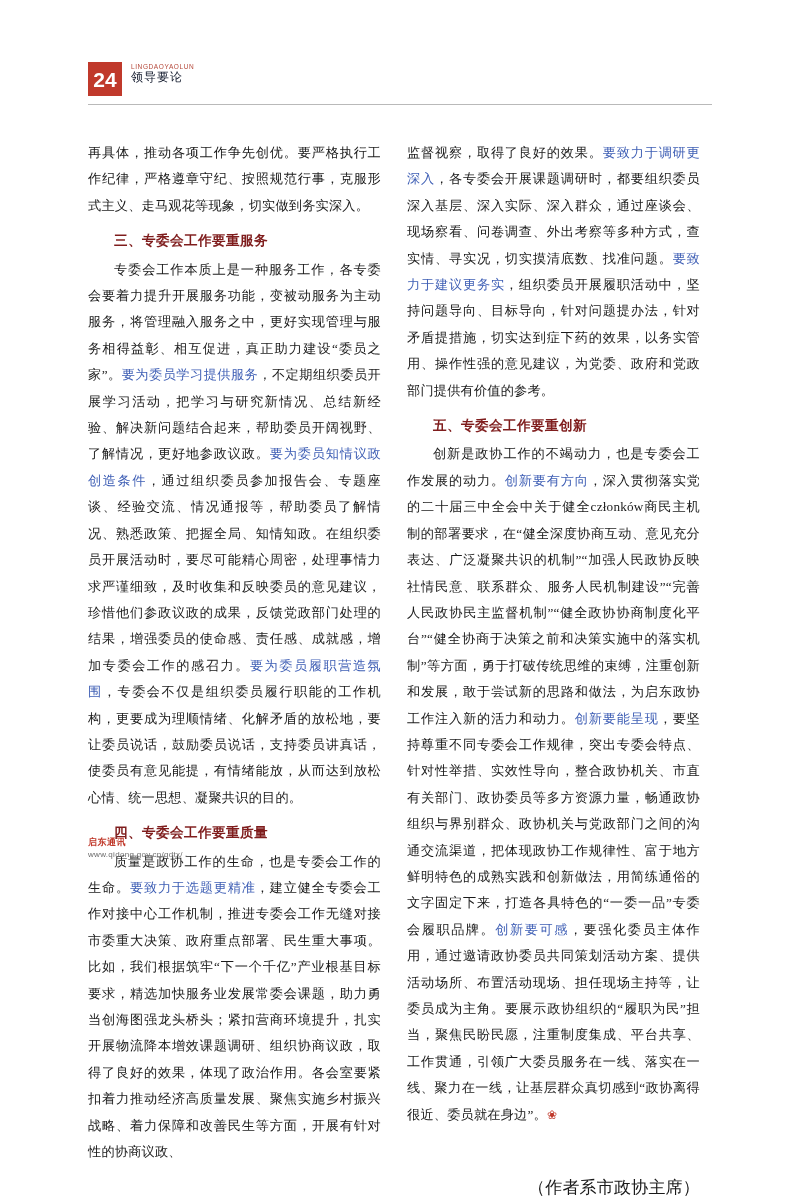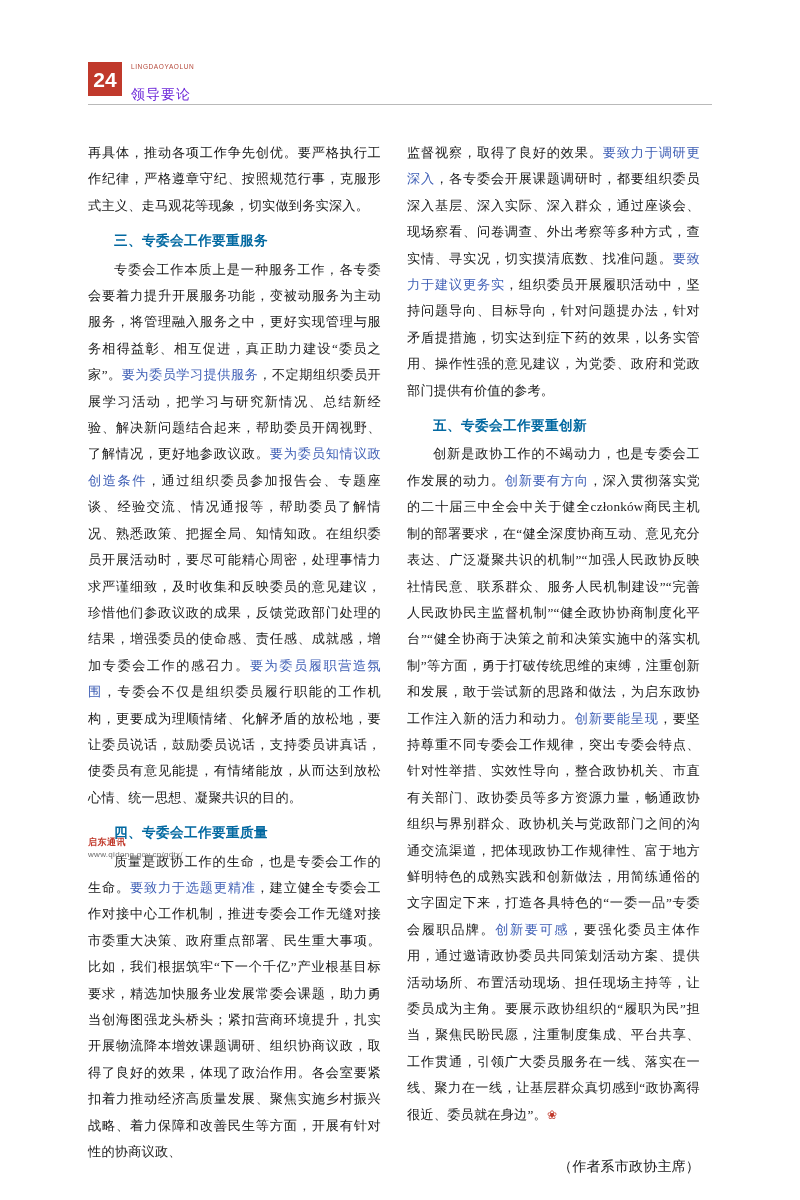--- a/index.html
+++ b/index.html
@@ -48,24 +48,24 @@
   }
   .header-pinyin {
     font-family: "Liberation Sans", sans-serif;
     font-size: 6.5px;
     letter-spacing: 0.6px;
     color: #b5483a;
     line-height: 1;
   }
   .header-title {
     font-family: "Liberation Sans", sans-serif;
-    font-size: 14px;
-    color: #6d28d9;
+    font-size: 12px;
+    color: #0f172a;
     letter-spacing: 1px;
-    margin-top: 16px;
+    margin-top: 0;
     line-height: 1;
   }
   .header-rule {
     position: absolute;
     left: 88px;
     top: 104px;
     width: 624px;
     height: 1px;
     background: #b9b9b9;
   }
@@ -87,38 +87,38 @@
     font-size: 13.2px;
     line-height: 26.4px;
     text-align: justify;
     text-justify: inter-ideograph;
     letter-spacing: 0.2px;
   }
   p.indent {
     text-indent: 26px;
   }
   .sec-head {
-    color: #0369a1;
+    color: #7f1d1d;
     font-weight: bold;
     font-size: 13.6px;
     line-height: 26.4px;
     text-indent: 26px;
     margin: 9px 0 2px 0;
     letter-spacing: 0.4px;
   }
   .kw {
     color: #3f5fb5;
   }
   .flower {
     color: #c0392b;
     font-size: 12px;
   }
   .signature {
-    margin-top: 30px;
-    font-size: 14px;
+    margin-top: 48px;
+    font-size: 17px;
     text-align: right;
     letter-spacing: 0.2px;
   }
 
   
   .footer {
     position: absolute;
     left: 88px;
     bottom: 41px;
   }

